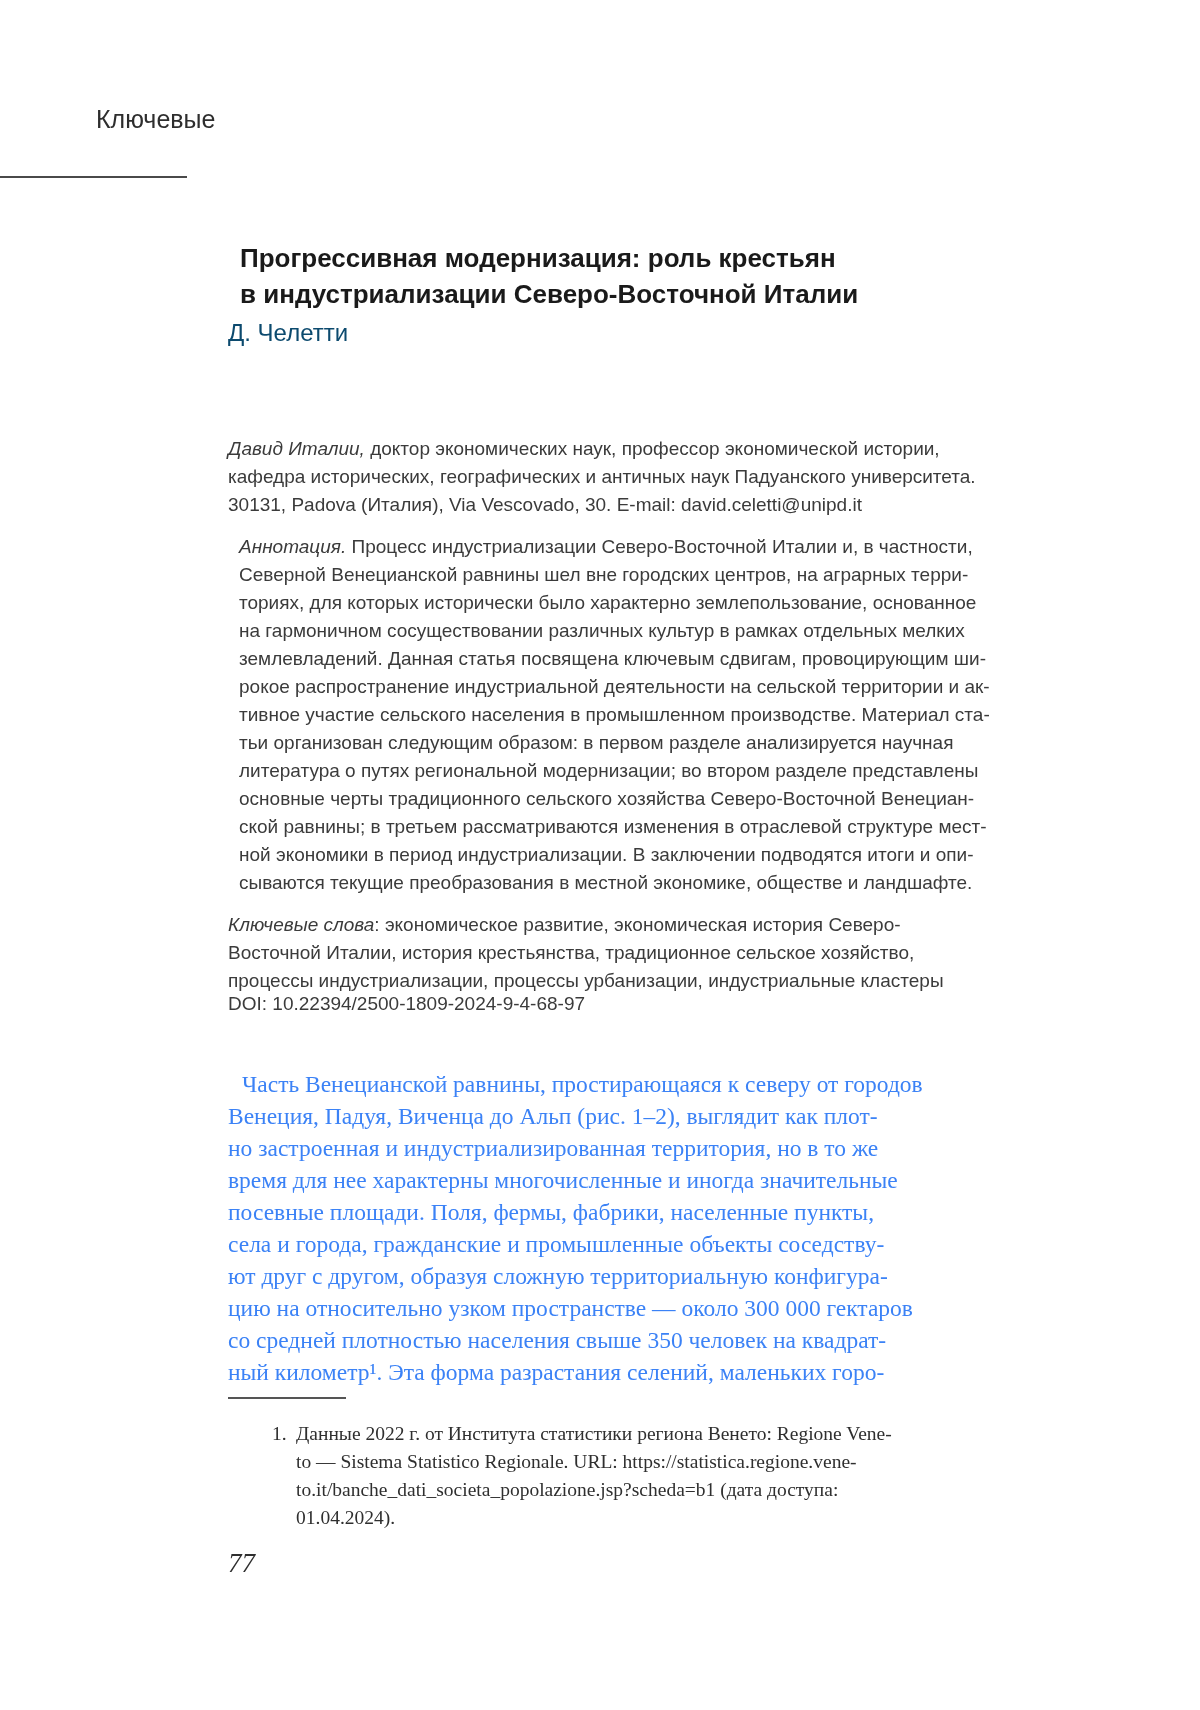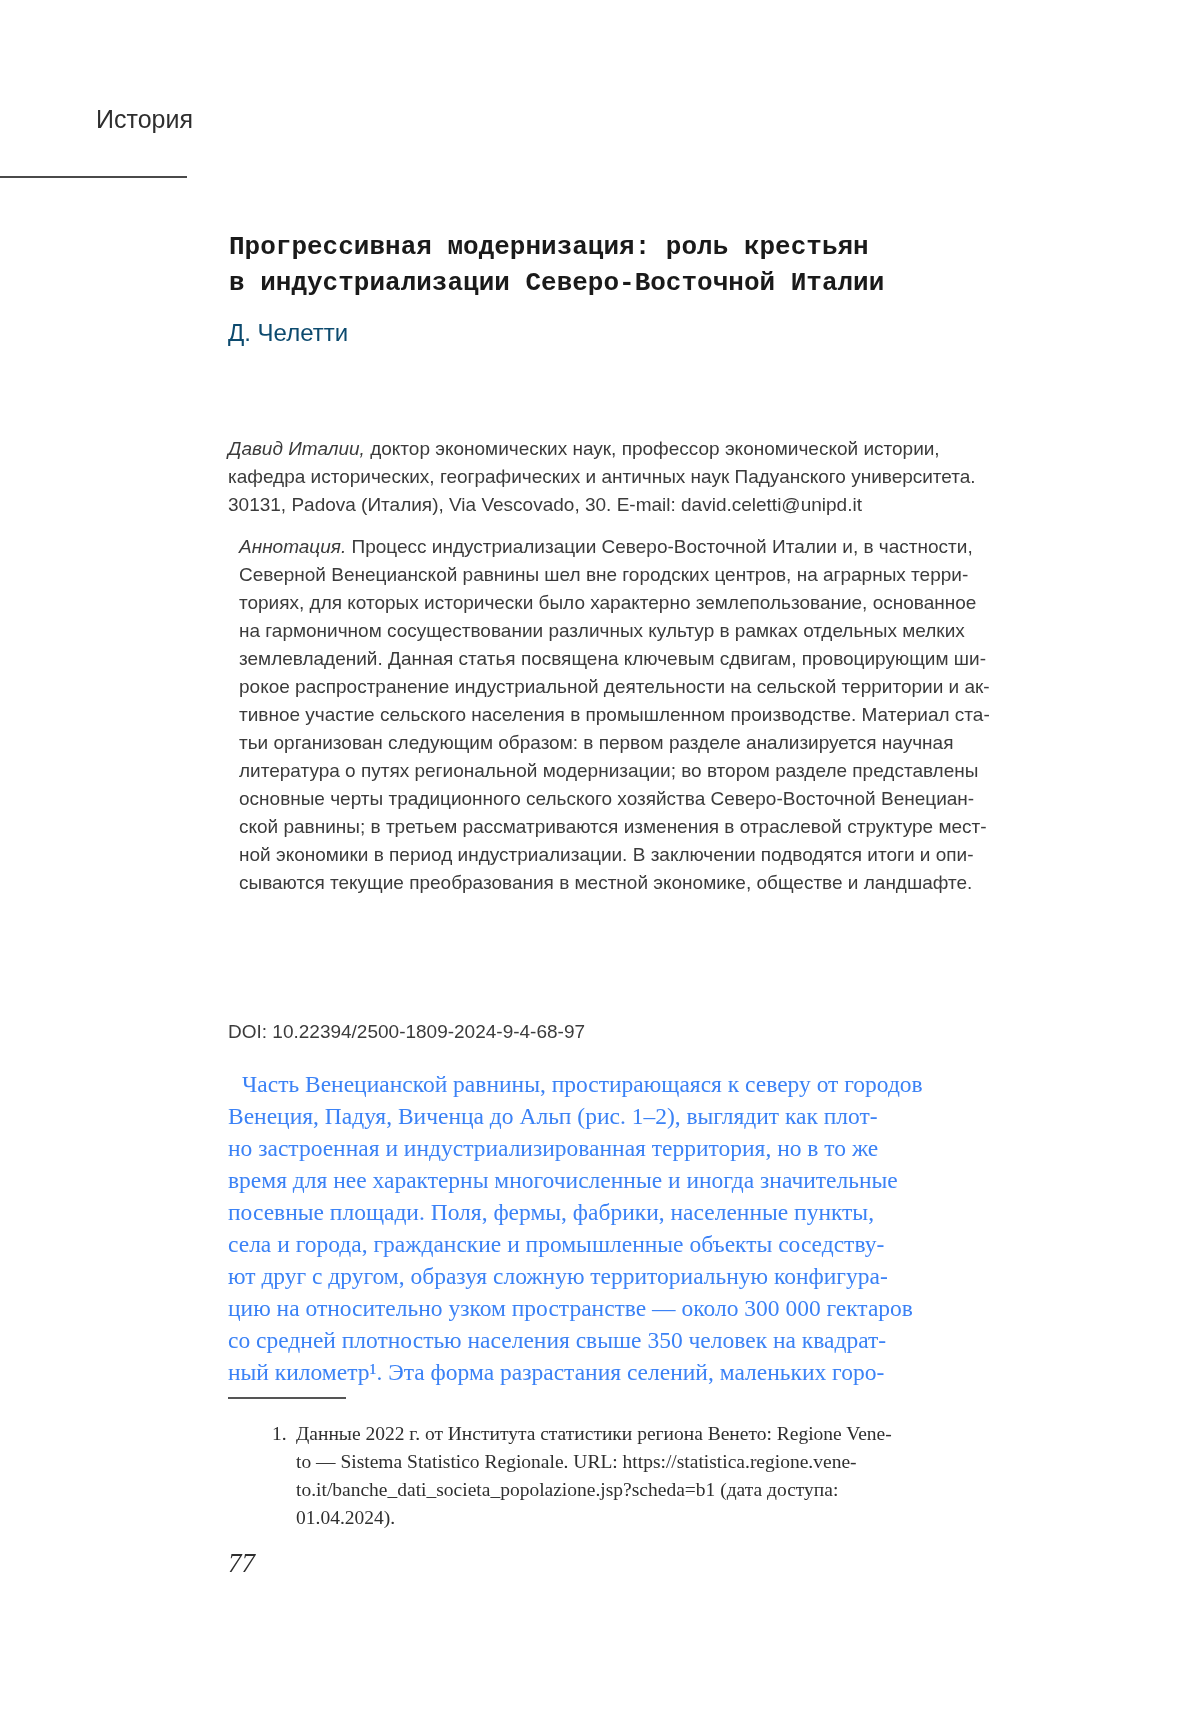--- a/index.html
+++ b/index.html
@@ -30,27 +30,27 @@
     top: 176px;
     width: 187px;
     height: 2px;
     background: #4a4a4a;
   }
   .article-title {
     position: absolute;
     left: 228px;
     top: 228px;
     width: 760px;
-    margin: 1px;
+    margin: 12px;
     font-size: 26px;
     line-height: 36px;
     font-weight: 700;
     color: #1a1a1a;
     white-space: pre;
-    font-family: Liberation Mono, monospace;
+    font-family: Liberation Sans, sans-serif;
   }
   .author-short {
     position: absolute;
     left: 228px;
     top: 318px;
     font-size: 24px;
     line-height: 30px;
     color: #0c4a6e;
     white-space: pre;
   }
@@ -59,21 +59,21 @@
     left: 228px;
     width: 770px;
     font-size: 19px;
     line-height: 28px;
     color: #3b3b3b;
     white-space: pre;
   }
   .affiliation { top: 416px; }
   .abstract    { top: 514px; margin-left: 11px; }
   .keywords    { top: 892px; }
-  .doi         { top: 990px; margin-top: 28px; }
+  .doi         { top: 990px; }
   .it { font-style: italic; }
   .body-par {
     position: absolute;
     left: 228px;
     top: 1068px;
     width: 772px;
     margin: 0;
     font-family: "Liberation Serif", serif;
     font-size: 23.5px;
     line-height: 32px;
@@ -118,21 +118,21 @@
     font-size: 27px;
     color: #2f2f2f;
     white-space: pre;
   }
 </style>
 </head>
 <body>
 
 <div class="page">
 
-  <div class="section-label">История</div>
+  <div class="section-label">Ключевые</div>
 
   <div class="head-rule"></div>
 
   <h1 class="article-title">Прогрессивная модернизация: роль крестьян
 в индустриализации Северо-Восточной Италии</h1>
 
   <div class="author-short">Д. Челетти</div>
 
   <p class="meta-block affiliation"><span class="it">Давид Италии,</span><span> доктор экономических наук, профессор экономической истории,
 кафедра исторических, географических и античных наук Падуанского университета.
@@ -145,20 +145,23 @@
 землевладений. Данная статья посвящена ключевым сдвигам, провоцирующим ши-
 рокое распространение индустриальной деятельности на сельской территории и ак-
 тивное участие сельского населения в промышленном производстве. Материал ста-
 тьи организован следующим образом: в первом разделе анализируется научная
 литература о путях региональной модернизации; во втором разделе представлены
 основные черты традиционного сельского хозяйства Северо-Восточной Венециан-
 ской равнины; в третьем рассматриваются изменения в отраслевой структуре мест-
 ной экономики в период индустриализации. В заключении подводятся итоги и опи-
 сываются текущие преобразования в местной экономике, обществе и ландшафте.</span></p>
 
+  <p class="meta-block keywords"><span class="it">Ключевые слова</span><span>: экономическое развитие, экономическая история Северо-
+Восточной Италии, история крестьянства, традиционное сельское хозяйство,
+процессы индустриализации, процессы урбанизации, индустриальные кластеры</span></p>
 
   <div class="meta-block doi">DOI: 10.22394/2500-1809-2024-9-4-68-97</div>
 
   <p class="body-par">Часть Венецианской равнины, простирающаяся к северу от городов
 Венеция, Падуя, Виченца до Альп (рис. 1–2), выглядит как плот-
 но застроенная и индустриализированная территория, но в то же
 время для нее характерны многочисленные и иногда значительные
 посевные площади. Поля, фермы, фабрики, населенные пункты,
 села и города, гражданские и промышленные объекты соседству-
 ют друг с другом, образуя сложную территориальную конфигура-

